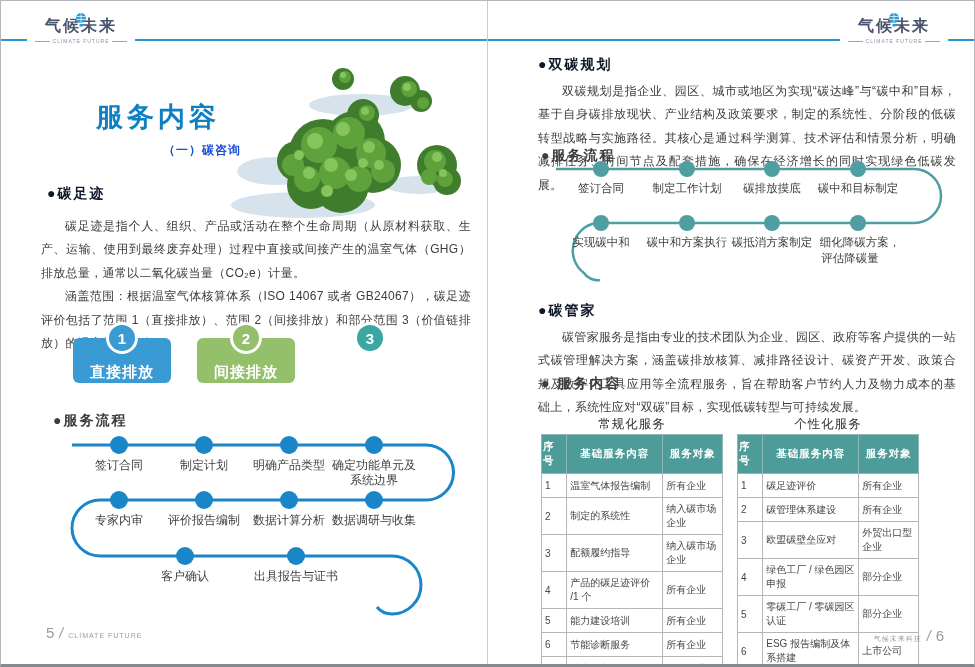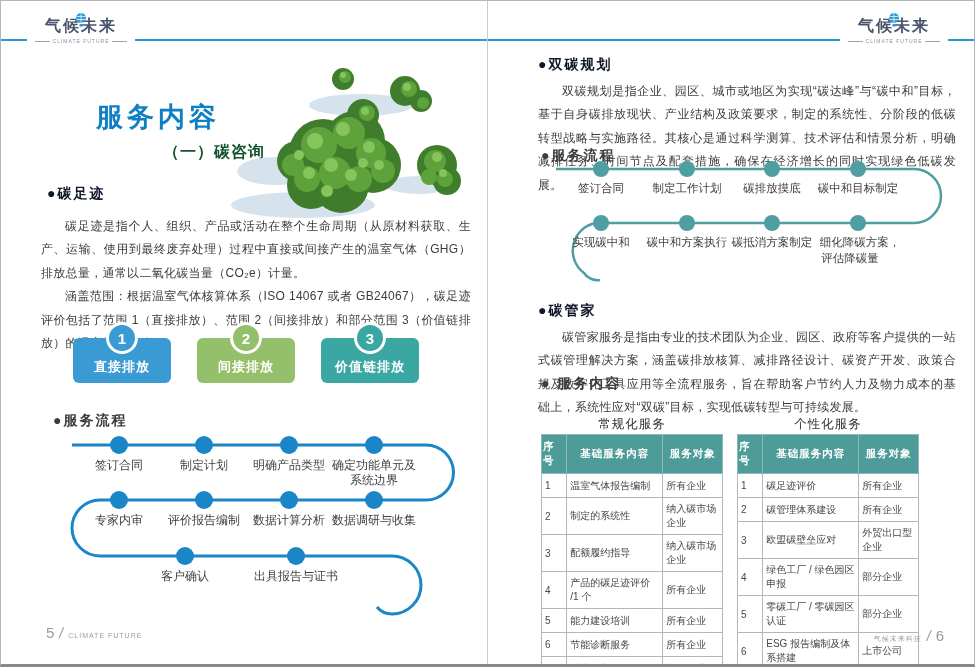--- a/index.html
+++ b/index.html
@@ -13,34 +13,34 @@
   .logo{position:absolute;top:15px;background:#fff;padding:0 8px;text-align:center;width:92px;}
   .logo.left{left:26px;} .logo.right{right:26px;}
   .logo-cn{position:relative;font-size:16px;font-weight:bold;color:#49556e;letter-spacing:2px;line-height:20px;}
   .balloon{position:absolute;top:-4px;left:50%;margin-left:-7px;}
   .logo-en{display:flex;align-items:center;gap:3px;font-size:5px;color:#8a93a3;letter-spacing:1px;margin-top:2px;}
   .logo-en::before,.logo-en::after{content:"";flex:1;height:1px;background:#9aa3b0;}
 
   
   .eyebrow{position:absolute;left:95px;top:76px;font-size:16px;letter-spacing:2px;color:#4a4a4a;}
   .page-title{position:absolute;left:95px;top:98px;font-size:27px;font-weight:bold;color:#0f7fc4;letter-spacing:4px;}
-  .subsection{position:absolute;left:162px;top:141px;font-size:16px;font-weight:bold;color:#14532d;letter-spacing:1px;}
+  .subsection{position:absolute;left:162px;top:141px;font-size:12px;font-weight:bold;color:#1d4ed8;letter-spacing:1px;}
   .sec-heading{position:absolute;font-size:14px;font-weight:bold;letter-spacing:2px;}
   .blue{color:#0f172a;} .dark{color:#3d3d3d;}
   .para{position:absolute;font-size:12px;color:#3c3c3c;line-height:1.95;text-align:justify;letter-spacing:.3px;}
   .para p{margin:0;text-indent:2em;}
 
   .tree{position:absolute;left:222px;top:52px;}
 
   .badges{position:absolute;left:72px;top:321px;display:flex;gap:26px;}
   .badge{position:relative;width:98px;padding-top:16px;}
   .badge-circle{position:absolute;top:0;left:50%;transform:translateX(-50%);width:26px;height:26px;border-radius:50%;
     border:3px solid #fff;color:#fff;font-weight:bold;font-size:15px;display:flex;align-items:center;justify-content:center;z-index:2;}
   .badge-rect{height:45px;border-radius:6px;display:flex;align-items:flex-end;justify-content:center;
-    color:#fff;font-weight:bold;font-size:13px;letter-spacing:1px;padding-bottom:7px;box-sizing:border-box;}
+    color:#fff;font-weight:bold;font-size:15px;letter-spacing:1px;padding-bottom:1px;box-sizing:border-box;}
   .badge:nth-child(1) .badge-circle,.badge:nth-child(1) .badge-rect{background:#3a9ad3;}
   .badge:nth-child(2) .badge-circle,.badge:nth-child(2) .badge-rect{background:#94bf6b;}
   .badge:nth-child(3) .badge-circle,.badge:nth-child(3) .badge-rect{background:#3aa7a3;}
 
   .flow-svg{position:absolute;}
   .flow-svg text{font-family:"Liberation Sans","DejaVu Sans",sans-serif;fill:#3f3f3f;}
 
   .footer-left{position:absolute;left:45px;top:623px;color:#9a9a9a;display:flex;align-items:baseline;gap:5px;}
   .footer-left .pg{font-size:15px;} .footer-left .slash{font-size:14px;font-style:italic;}
   .footer-left .bd{font-size:7px;letter-spacing:1px;}
@@ -151,21 +151,20 @@
     <div class="badge">
       <div class="badge-circle">1</div>
       <div class="badge-rect">直接排放</div>
     </div>
     <div class="badge">
       <div class="badge-circle">2</div>
       <div class="badge-rect">间接排放</div>
     </div>
     <div class="badge">
       <div class="badge-circle">3</div>
-      <div class="badge-rect">价值链排放</div>
     </div>
   </div>
 
   <div class="sec-heading dark" style="left:52px;top:411px;">●服务流程</div>
 
   <svg class="flow-svg" style="left:33px;top:434px;" width="445" height="200" viewBox="0 0 445 200">
     <path d="M 38 10 H 392 a 27.5 27.5 0 0 1 0 55 H 66 a 28 28 0 0 0 0 56 H 358 a 29 29 0 0 1 29 29 a 29 29 0 0 1 -29 29 c -6 0 -11 -2 -15 -7" fill="none" stroke="#1a86c8" stroke-width="3"></path>
     <g fill="#1a86c8">
       <circle cx="85" cy="10" r="9"></circle>
         <circle cx="170" cy="10" r="9"></circle>

